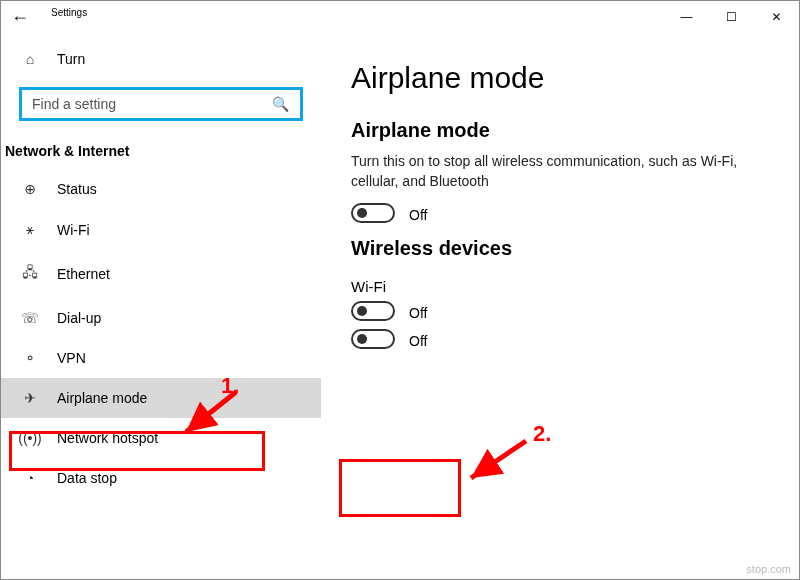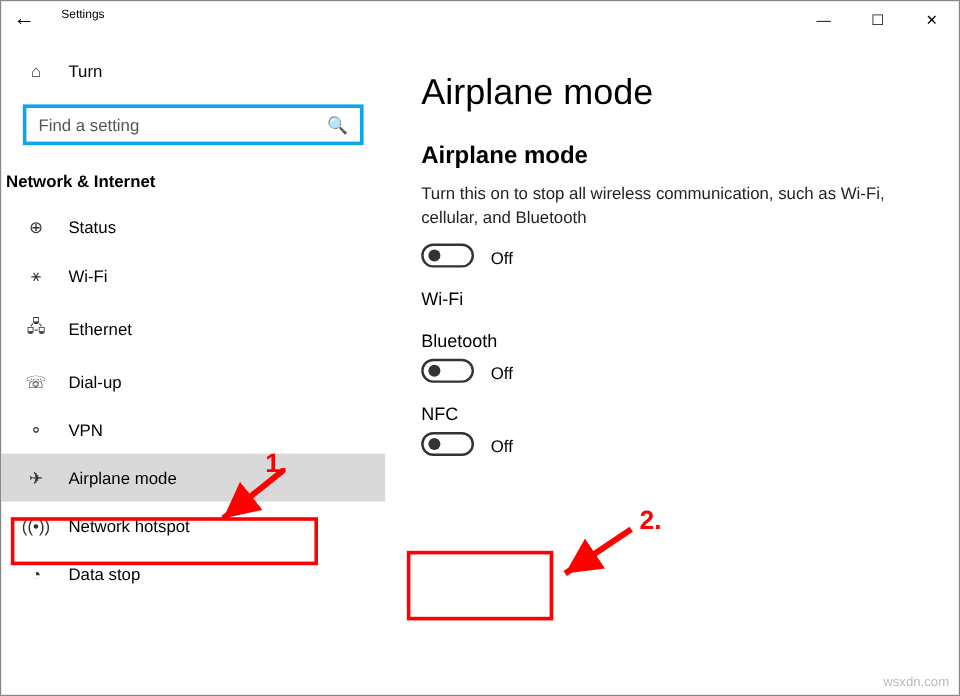--- a/index.html
+++ b/index.html
@@ -246,30 +246,29 @@
   <div class="main">
     <h1>Airplane mode</h1>
 
     <h2>Airplane mode</h2>
     <p class="desc">Turn this on to stop all wireless communication, such as Wi-Fi, cellular, and Bluetooth</p>
     <div class="toggle-row">
       <div class="toggle off"></div>
       <span>Off</span>
     </div>
 
+    <h2>Wireless devices</h2>
 
     <div class="sub">Wi-Fi</div>
 
-    <div class="sub">Bluetooth</div>
     <div class="toggle-row">
       <div class="toggle off"></div>
       <span>Off</span>
     </div>
 
-    <div class="sub">NFC</div>
     <div class="toggle-row">
       <div class="toggle off"></div>
       <span>Off</span>
     </div>
   </div>
 </div>
 
 <div class="annot-box-1"></div>
 <div class="annot-label" style="left:220px;top:372px;">1.</div>
 <svg class="arrow" style="left:175px;top:386px;" width="70" height="55">
@@ -285,13 +284,13 @@
 <div class="annot-label" style="left:532px;top:420px;">2.</div>
 <svg class="arrow" style="left:460px;top:432px;" width="75" height="55">
   <defs>
       <marker id="ah2" markerWidth="8" markerHeight="8" refX="6" refY="3" orient="auto">
         <path d="M0,0 L6,3 L0,6 Z" fill="red"></path>
       </marker>
     </defs>
   <line x1="65" y1="8" x2="10" y2="45" stroke="red" stroke-width="5" marker-end="url(#ah2)"></line>
 </svg>
 
-<div class="watermark">wsxdn.com</div>
+<div class="watermark">stop.com</div>
 
 </body></html>

